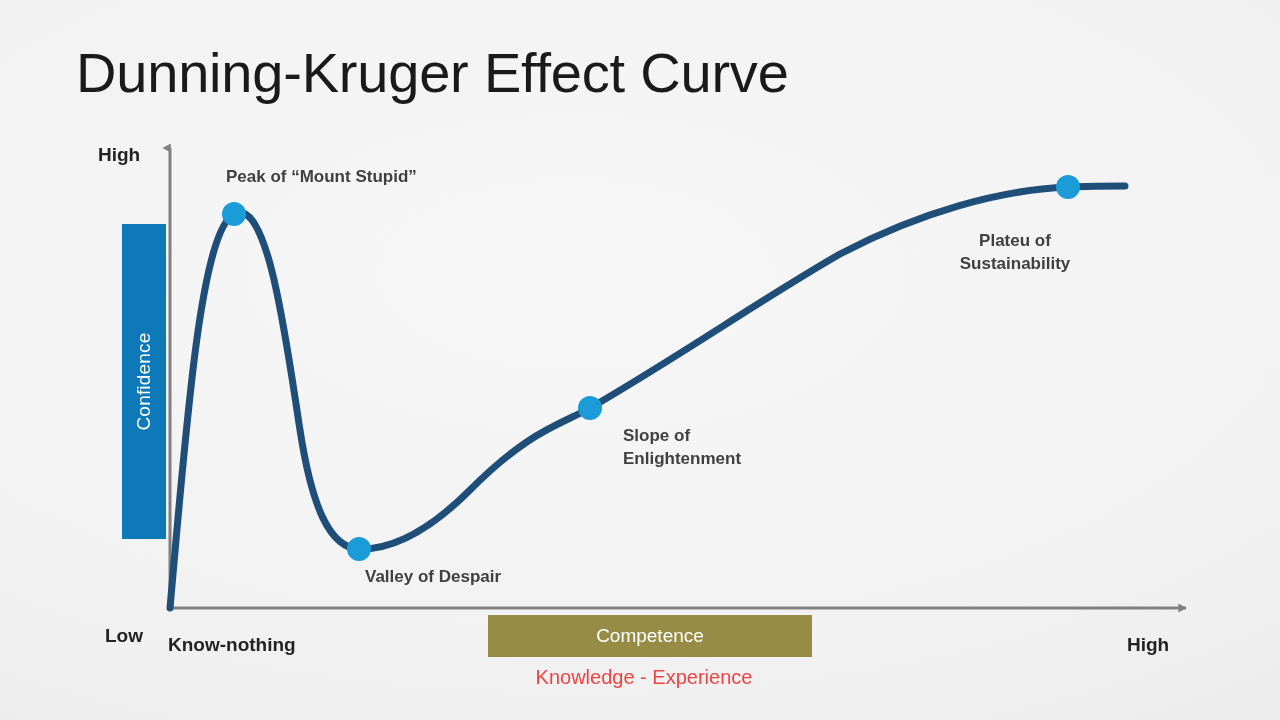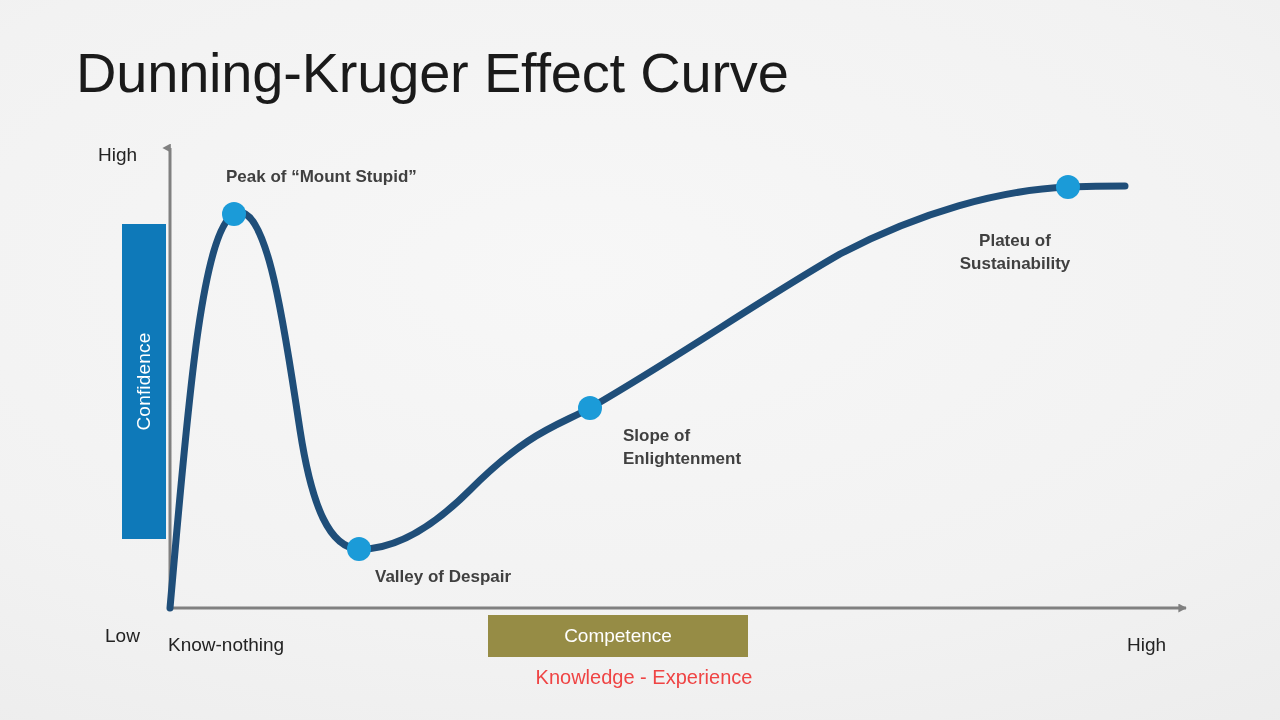--- a/index.html
+++ b/index.html
@@ -36,21 +36,21 @@
     position: absolute;
     left: 0;
     top: 0;
   }
 
   
   .axis-label {
     position: absolute;
     font-size: 19px;
     color: #232323;
-    font-weight: 400;
+    font-weight: 700;
     white-space: nowrap;
   }
   #label-high { left: 98px; top: 144px; }
   #label-low  { left: 105px; top: 581px; margin-top: 44px; }
   #label-know-nothing { left: 168px; top: 634px; }
   #label-guru { left: 1127px; top: 634px; }
 
   
   #confidence-bar {
     position: absolute;
@@ -76,21 +76,21 @@
     font-size: 19px;
     letter-spacing: 0.2px;
     white-space: nowrap;
   }
 
   
   #competence-bar {
     position: absolute;
     left: 488px;
     top: 615px;
-    width: 260px;
+    width: 324px;
     height: 42px;
     background: #968C45;
     display: flex;
     align-items: center;
     justify-content: center;
   }
   #competence-bar-label {
     color: #ffffff;
     font-size: 19px;
     white-space: nowrap;
@@ -109,21 +109,21 @@
   
   .annotation {
     position: absolute;
     font-size: 17px;
     font-weight: 700;
     color: #404040;
     line-height: 1.36;
     white-space: nowrap;
   }
   #ann-peak          { left: 226px; top: 165px; }
-  #ann-valley        { left: 375px; top: 565px; }
+  #ann-valley        { left: 365px; top: 565px; }
   #ann-slope         { left: 623px; top: 424px; }
   #ann-plateau       { left: 954px; top: 229px; width: 122px; text-align: center; white-space: normal; }
 </style>
 </head>
 <body>
 
 <div id="slide">
 
   <div id="title">Dunning-Kruger Effect Curve</div>
 

